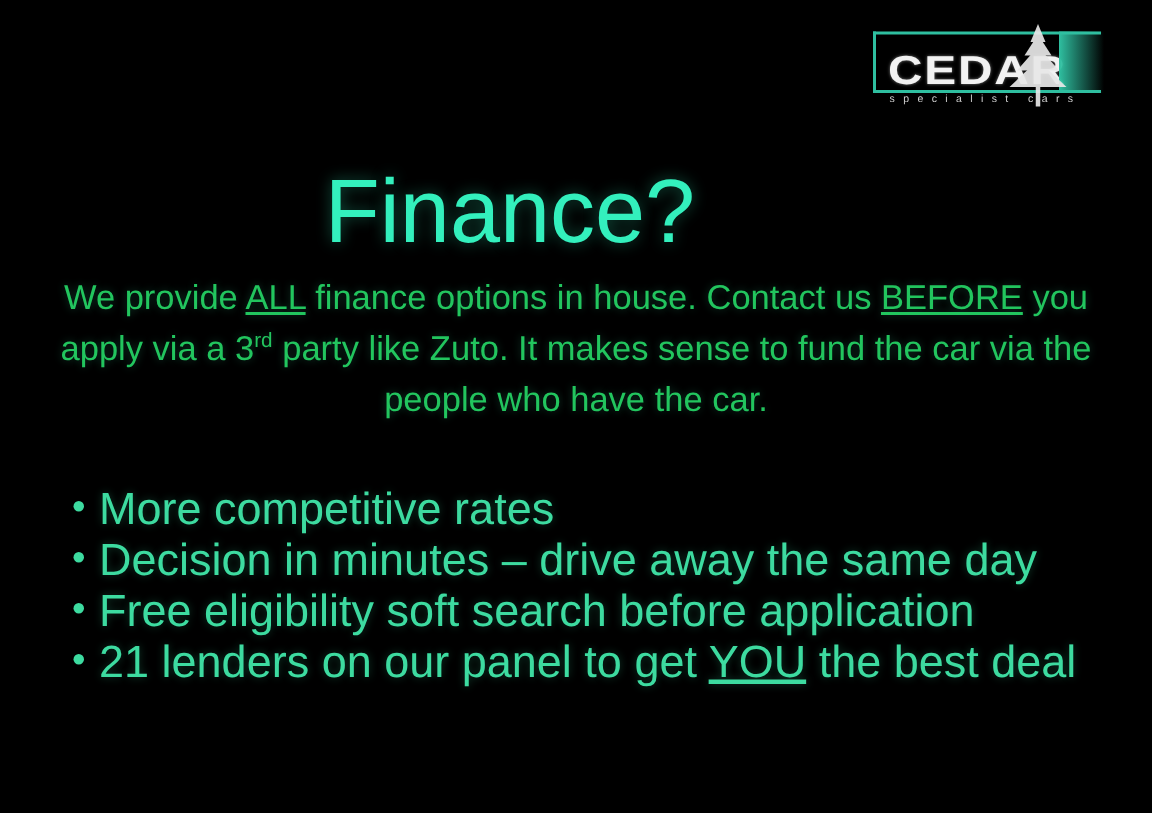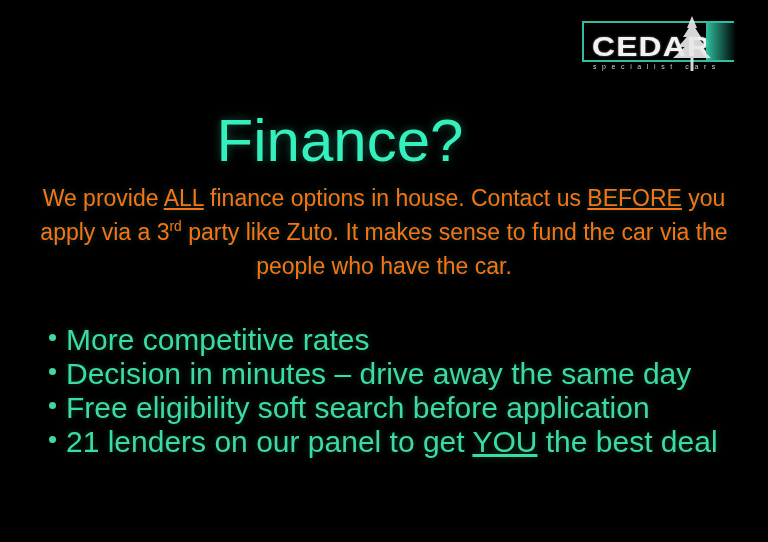--- a/index.html
+++ b/index.html
@@ -108,21 +108,21 @@
 
   
   .para {
     position: absolute;
     top: 182px;
     left: 18px;
     width: 732px;
     text-align: center;
     font-family: "Liberation Sans", sans-serif;
     font-size: 23px;
-    color: #f97316;
+    color: #22c55e;
     line-height: 1.47;
     text-shadow: 0 0 6px rgba(61,219,160,0.28);
   }
   .para .u {
     text-decoration: underline;
   }
   .para sup {
     font-size: 0.6em;
     vertical-align: super;
     line-height: 0;

